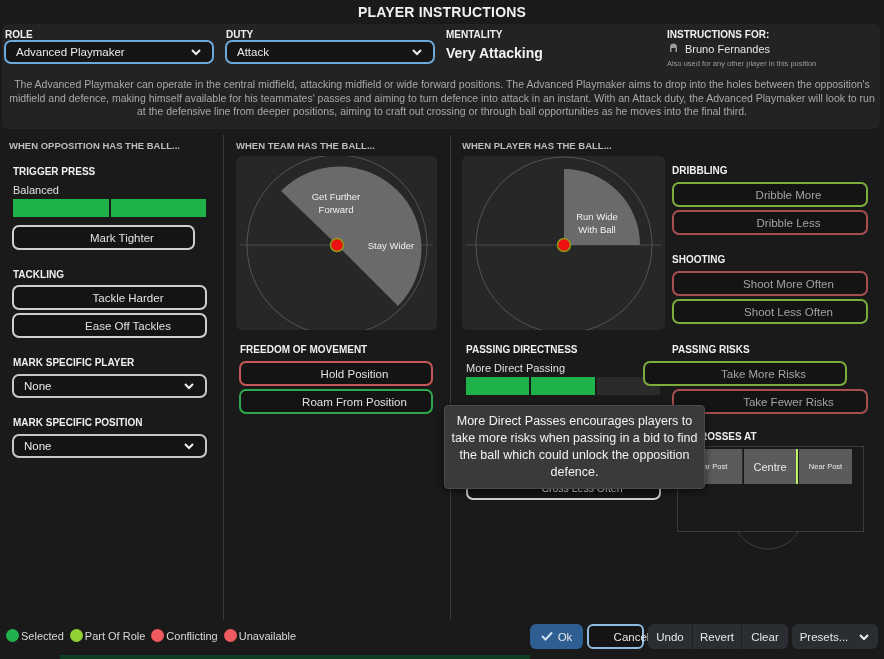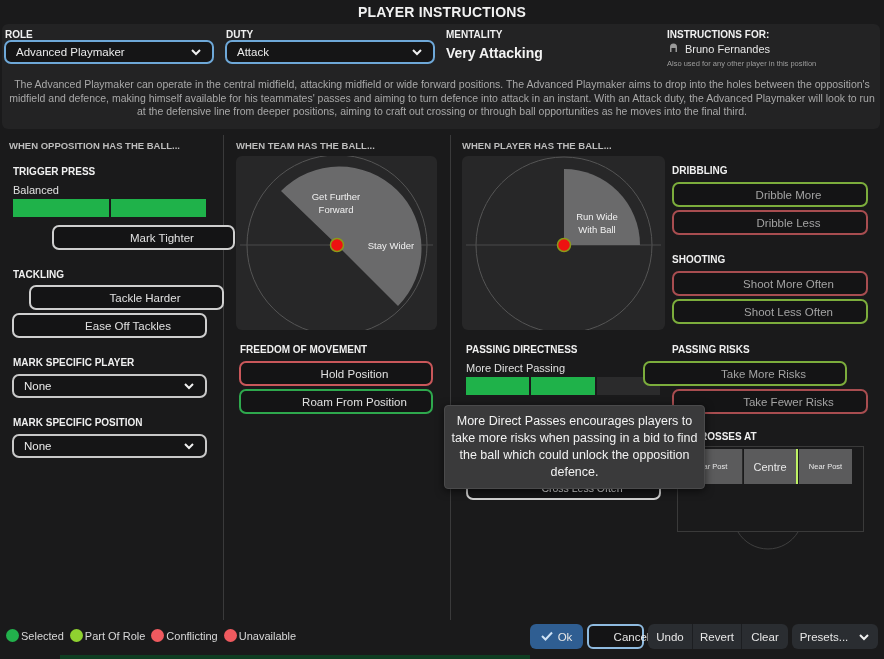--- a/index.html
+++ b/index.html
@@ -97,24 +97,24 @@
 <div class="abs col-sep" style="left:223px;top:135px;height:485px;"></div>
 <div class="abs col-sep" style="left:450px;top:135px;height:485px;"></div>
 
 <div class="abs col-title" style="left:9px;top:140px;">WHEN OPPOSITION HAS THE BALL...</div>
 <div class="abs sect" style="left:13px;top:166px;">TRIGGER PRESS</div>
 <div class="abs" style="left:13px;top:184px;font-size:11px;color:#e0e0e0;">Balanced</div>
 <div class="abs bar" id="trigger-bar" style="left:13px;top:199px;width:193px;">
     <div class="seg on"></div>
     <div class="seg on"></div>
   </div>
-<div class="abs btn" style="left:12px;top:225px;width:183px;margin-left:40px;">Mark Tighter</div>
+<div class="abs btn" style="left:12px;top:225px;width:183px;">Mark Tighter</div>
 
 <div class="abs sect" style="left:13px;top:269px;">TACKLING</div>
-<div class="abs btn" style="left:12px;top:285px;width:195px;margin-left:17px;">Tackle Harder</div>
+<div class="abs btn" style="left:12px;top:285px;width:195px;">Tackle Harder</div>
 <div class="abs btn" style="left:12px;top:313px;width:195px;">Ease Off Tackles</div>
 
 <div class="abs sect" style="left:13px;top:357px;">MARK SPECIFIC PLAYER</div>
 <div class="abs dropdown white" style="left:12px;top:374px;width:195px;">
   <span>None</span>
   <span class="chev">
       <svg width="12" height="12" viewBox="0 0 12 12">
         <path d="M2 4 L6 8 L10 4" stroke="#f0f0f0" stroke-width="2" fill="none"></path>
       </svg>
     </span>

